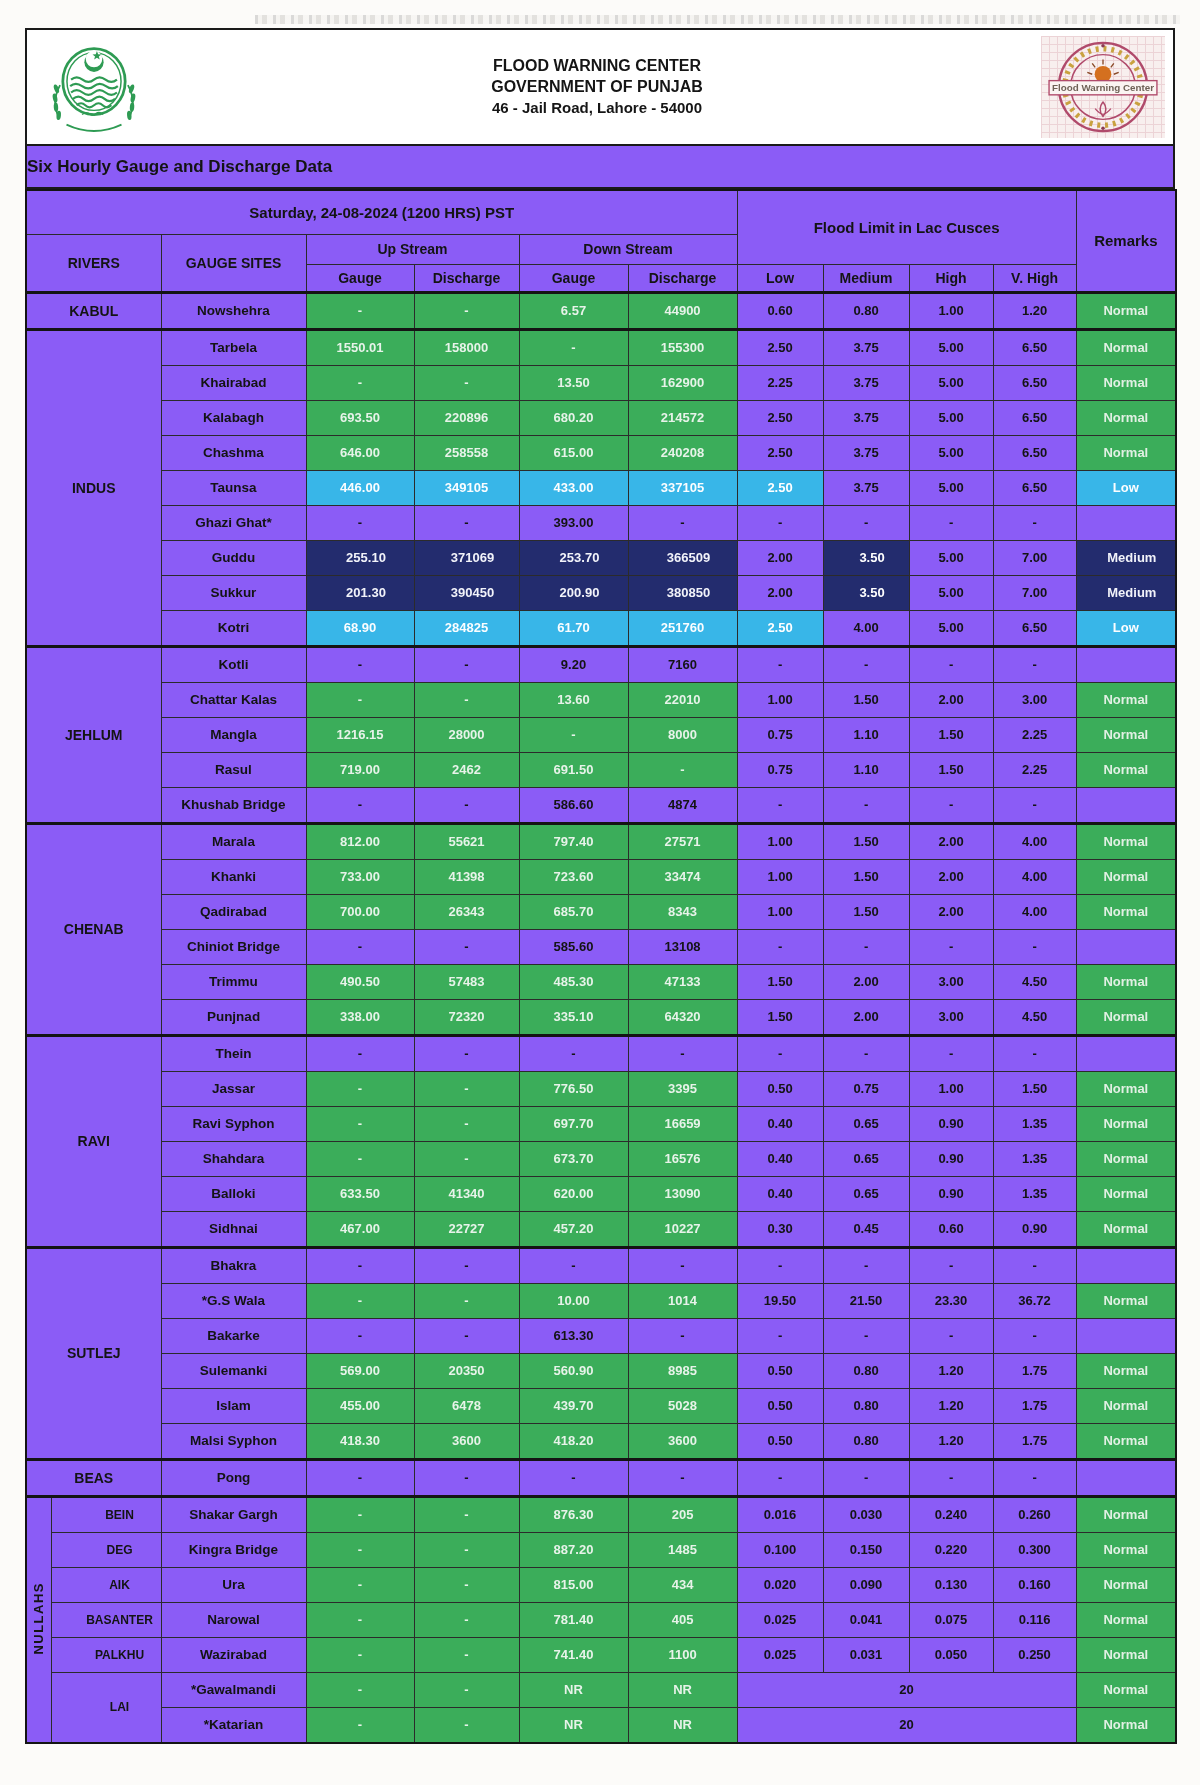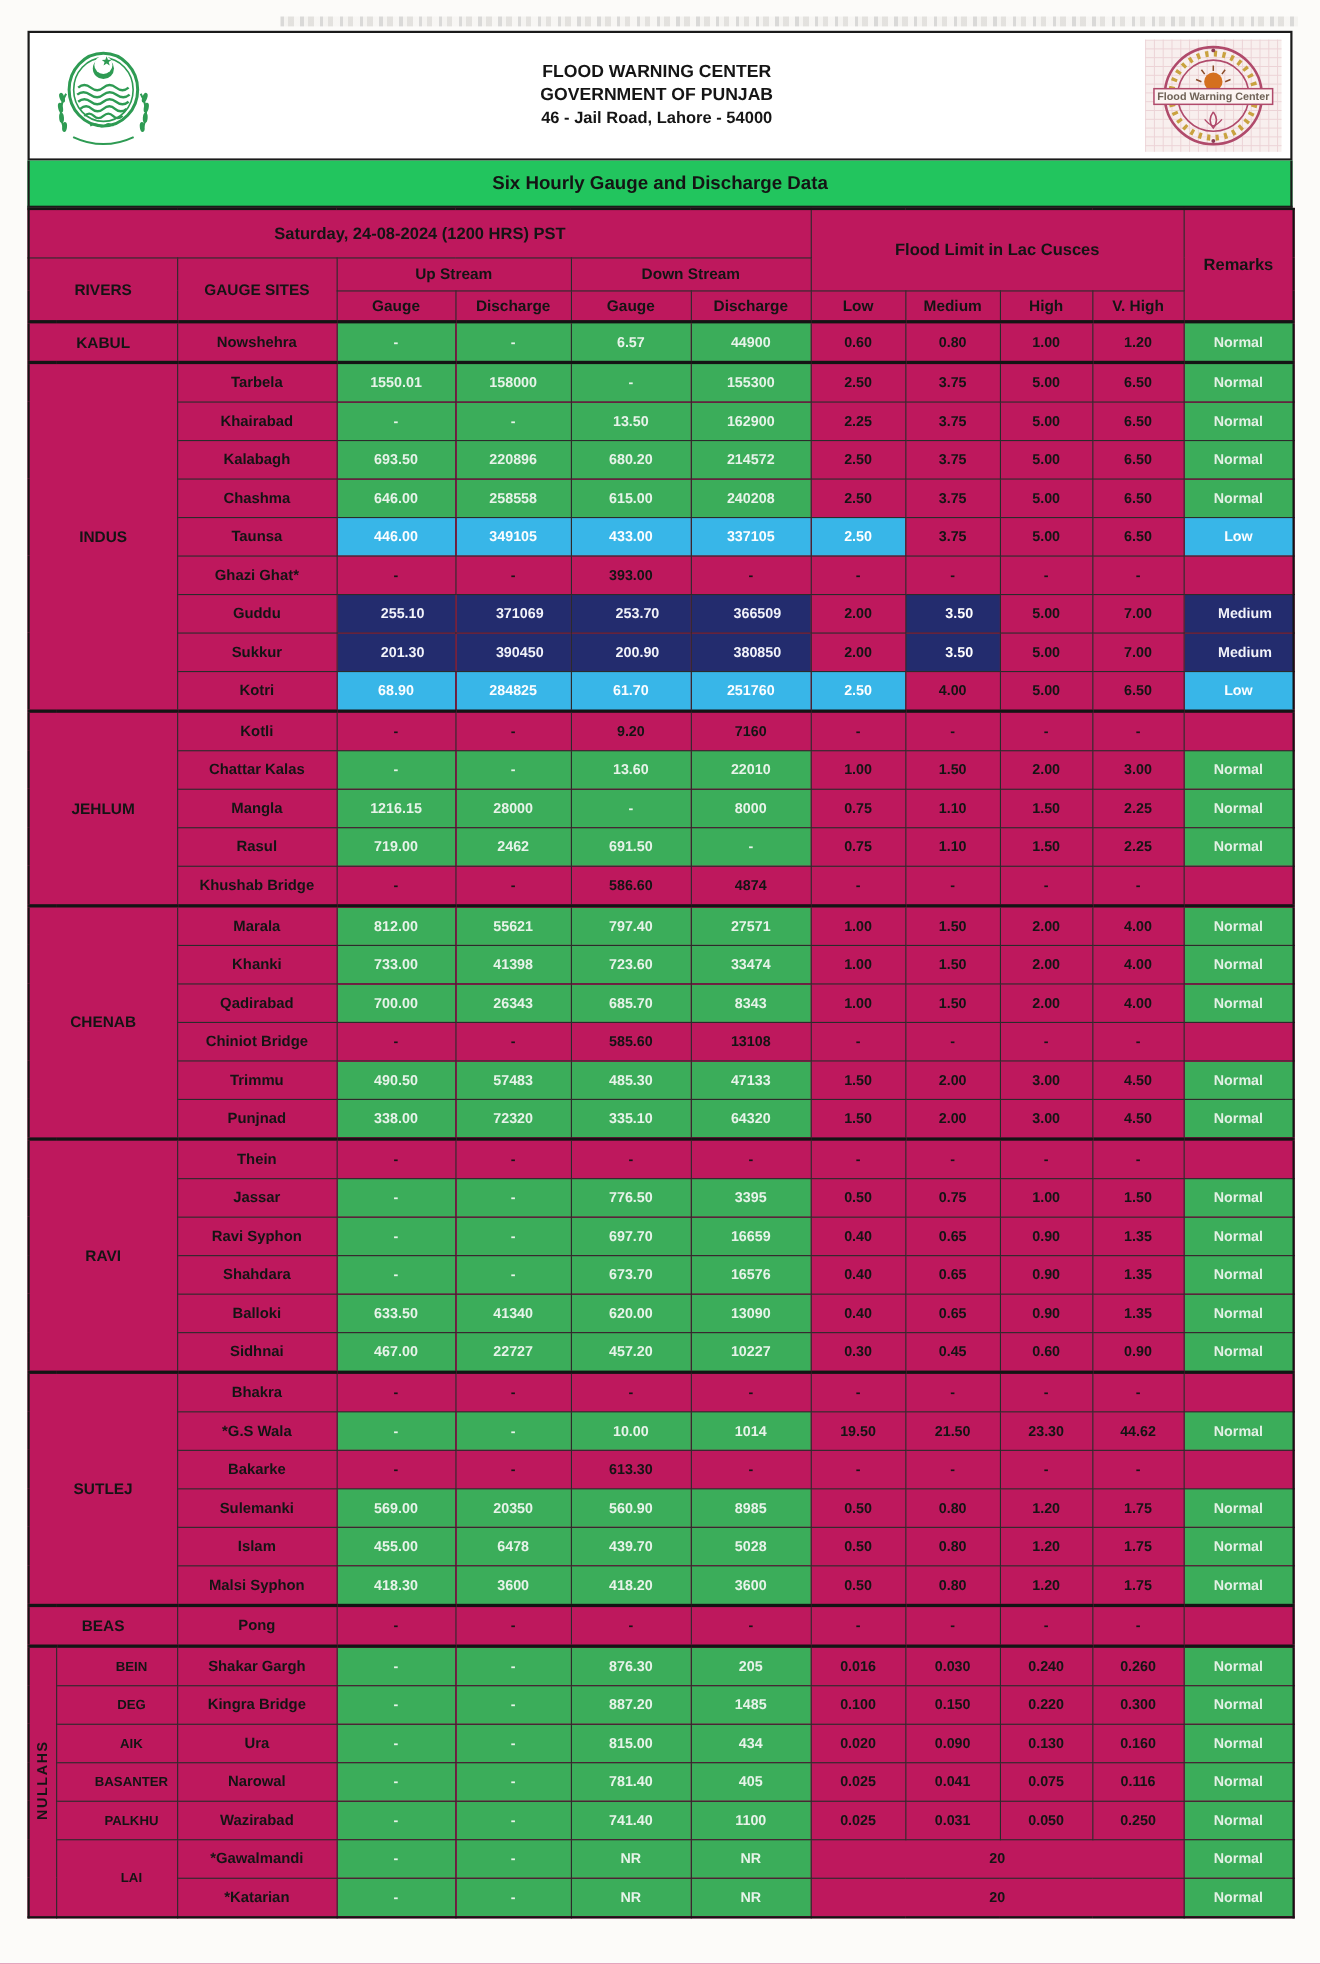--- a/index.html
+++ b/index.html
@@ -28,27 +28,27 @@
   .hd5{font-size:15px;}
   .logo-right{
     flex:0 0 124px;height:102px;display:flex;justify-content:center;align-items:center;
     background:
       linear-gradient(#ecd3d6 1px,transparent 1px),
       linear-gradient(90deg,#ecd3d6 1px,transparent 1px),#f8efee;
     background-size:8px 8px;
   }
   
   .title-bar{
-    box-sizing:border-box;border:2.5px solid #1a1a1a;border-top:none;height:43px;background:#22c55e;
-    display:flex;align-items:center;justify-content:center;
+    box-sizing:border-box;border:2.5px solid #1a1a1a;border-top:none;height:43px;background:#8b5cf6;
+    display:flex;align-items:center;justify-content:flex-start;
     font-weight:bold;font-size:17px;color:#141414;
   }
   
   table{
-    border-collapse:collapse;table-layout:fixed;width:1150px;background:#be185d;
+    border-collapse:collapse;table-layout:fixed;width:1150px;background:#8b5cf6;
     border:2.5px solid #141414;
   }
   td{
     border:1.5px solid #2b2b2b;text-align:center;vertical-align:middle;
     font-weight:bold;font-size:13px;padding:0 1px;overflow:hidden;white-space:nowrap;color:#141414;
   }
   thead td{font-size:14px;}
   thead tr:nth-child(1){height:44px;}
   thead tr:nth-child(2){height:30px;}
   thead tr:nth-child(3){height:28px;}
@@ -521,21 +521,21 @@
           </tr>
           <tr>
             <td class="site">*G.S Wala</td>
             <td class="data c-green">-</td>
             <td class="data c-green">-</td>
             <td class="data c-green">10.00</td>
             <td class="data c-green">1014</td>
             <td class="limit">19.50</td>
             <td class="limit">21.50</td>
             <td class="limit">23.30</td>
-            <td class="limit">44.62</td>
+            <td class="limit">36.72</td>
             <td class="remark c-green">Normal</td>
           </tr>
           <tr>
             <td class="site">Bakarke</td>
             <td class="data c-plain">-</td>
             <td class="data c-plain">-</td>
             <td class="data c-plain">613.30</td>
             <td class="data c-plain">-</td>
             <td class="limit">-</td>
             <td class="limit">-</td>

